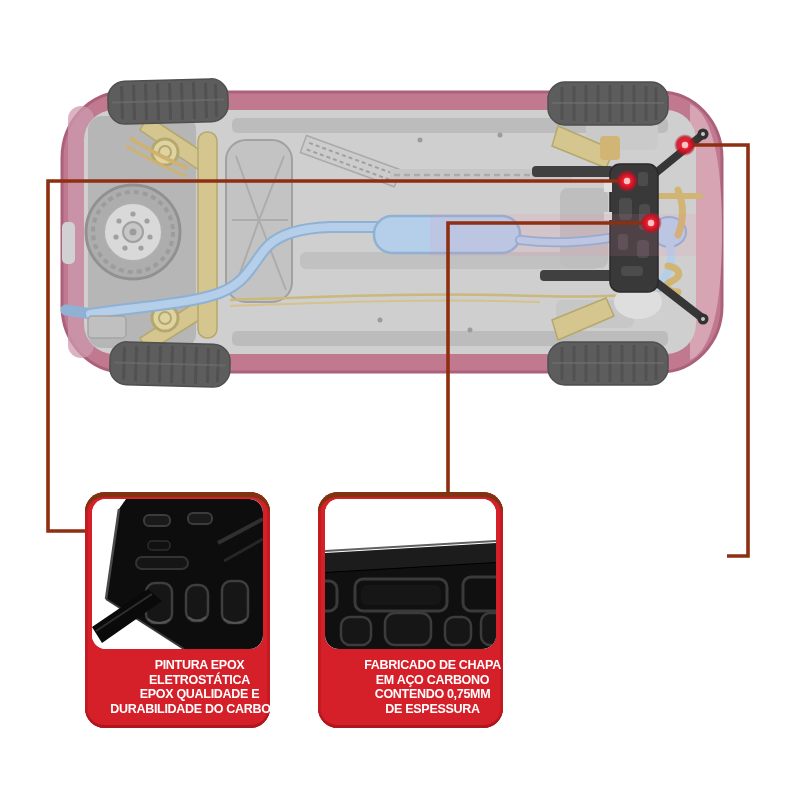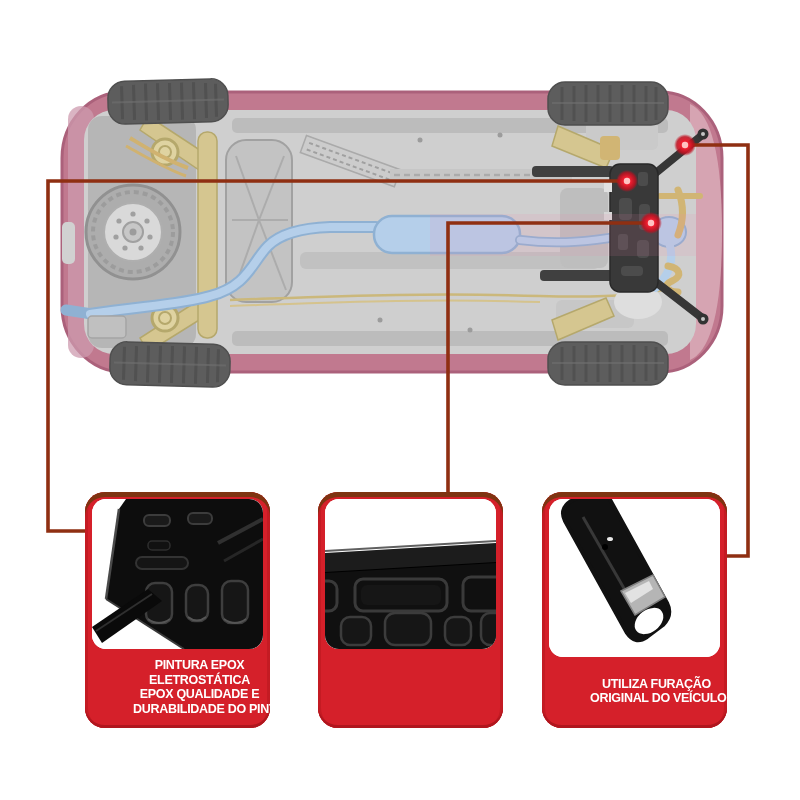--- a/index.html
+++ b/index.html
@@ -19,21 +19,21 @@
   .box-2{left:318px}
   .box-3{left:542px}
   .photo{
     position:absolute;left:7px;top:7px;right:7px;height:150px;
     background:#ffffff;border-radius:14px;overflow:hidden;
   }
   .box-3 .photo{height:158px}
   .photo svg{display:block;width:100%;height:100%;}
   .banner{
     position:absolute;left:4px;right:4px;top:160px;bottom:6px;
-    display:flex;flex-direction:column;justify-content:center;
+    display:flex;flex-direction:column;align-items:center;justify-content:center;
     color:#ffffff;font-weight:bold;font-size:12.5px;line-height:14.5px;
     text-align:center;letter-spacing:-0.3px;margin-left:44px;
   }
   .box-3 .banner{top:168px}
   .banner div{white-space:nowrap;}
 </style>
 </head>
 <body>
 
 <div class="stage">
@@ -217,21 +217,21 @@
         <rect x="130" y="82" width="26" height="42" rx="9" fill="#161616" stroke="#3e3e3e" stroke-width="2.5"></rect>
         <path d="M56 120 q 11 8 22 0 M96 118 q 9 7 18 0 M132 120 q 11 8 22 0" stroke="#555555" stroke-width="2" fill="none"></path>
         <polygon points="0,128 56,90 70,102 10,144" fill="#0a0a0a"></polygon>
         <path d="M4 132 L60 95" stroke="#2f2f2f" stroke-width="2"></path>
       </svg>
     </div>
     <div class="banner">
       <div>PINTURA EPOX</div>
       <div>ELETROSTÁTICA</div>
       <div>EPOX QUALIDADE E</div>
-      <div>DURABILIDADE DO PINTURA</div>
+      <div>DURABILIDADE DO CARBONO</div>
     </div>
   </div>
 
   <div class="callout-box box-2">
     <div class="photo">
       <svg viewBox="0 0 171 150" preserveAspectRatio="none">
         <rect width="171" height="150" fill="#ffffff"></rect>
         <path d="M0 52 L171 42" stroke="#606060" stroke-width="2"></path>
         <polygon points="0,54 171,44 171,64 0,74" fill="#1c1c1c"></polygon>
         <path d="M0 74 L171 64" stroke="#000000" stroke-width="2"></path>
@@ -239,34 +239,22 @@
         <rect x="36" y="86" width="80" height="20" rx="6" fill="#161616"></rect>
         <rect x="30" y="80" width="92" height="32" rx="8" fill="none" stroke="#3a3a3a" stroke-width="3"></rect>
         <rect x="138" y="78" width="40" height="34" rx="8" fill="none" stroke="#3a3a3a" stroke-width="3"></rect>
         <rect x="-14" y="82" width="26" height="30" rx="8" fill="none" stroke="#3a3a3a" stroke-width="3"></rect>
         <rect x="16" y="118" width="30" height="28" rx="9" fill="#161616" stroke="#3c3c3c" stroke-width="2.5"></rect>
         <rect x="60" y="114" width="46" height="32" rx="10" fill="#161616" stroke="#3c3c3c" stroke-width="2.5"></rect>
         <rect x="120" y="118" width="26" height="28" rx="9" fill="#161616" stroke="#3c3c3c" stroke-width="2.5"></rect>
         <rect x="156" y="114" width="24" height="32" rx="9" fill="#161616" stroke="#3c3c3c" stroke-width="2.5"></rect>
       </svg>
     </div>
+    <div class="banner">
+      <div>FABRICADO DE CHAPA</div>
+      <div>EM AÇO CARBONO</div>
+      <div>CONTENDO 0,75MM</div>
+      <div>DE ESPESSURA</div>
+    </div>
   </div>
 
-  <div class="callout-box box-3">
-    <div class="photo">
-      <svg viewBox="0 0 171 158" preserveAspectRatio="none">
-        <rect width="171" height="158" fill="#ffffff"></rect>
-        <path d="M22 2 L54 -12 L118 104 Q124 116 114 126 L98 138 Q86 146 78 134 L16 22 Q10 10 22 2 Z" fill="#111111" stroke="#111111" stroke-width="4" stroke-linejoin="round"></path>
-        <path d="M34 18 L88 112" stroke="#383838" stroke-width="3"></path>
-        <circle cx="56" cy="48" r="3" fill="#000000"></circle>
-        <ellipse cx="61" cy="40" rx="3" ry="2" fill="#e9e9e9"></ellipse>
-        <polygon points="72,92 104,76 116,98 86,116" fill="#b5b5b5" stroke="#7f7f7f" stroke-width="1.5"></polygon>
-        <polygon points="76,94 100,82 104,90 82,104" fill="#e2e2e2"></polygon>
-        <ellipse cx="100" cy="122" rx="16" ry="11" fill="#ffffff" transform="rotate(-38 100 122)"></ellipse>
-      </svg>
-    </div>
-    <div class="banner">
-      <div>UTILIZA FURAÇÃO</div>
-      <div>ORIGINAL DO VEÍCULO</div>
-    </div>
-  </div>
 
 </div>
 
 </body></html>

